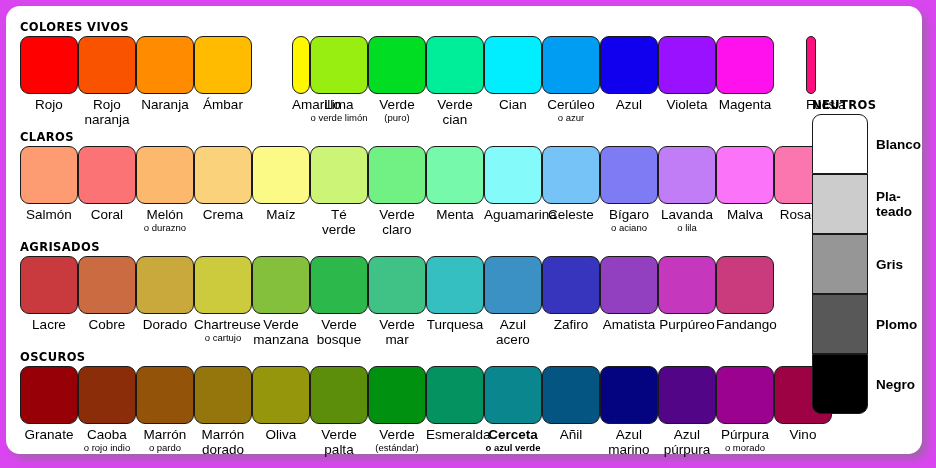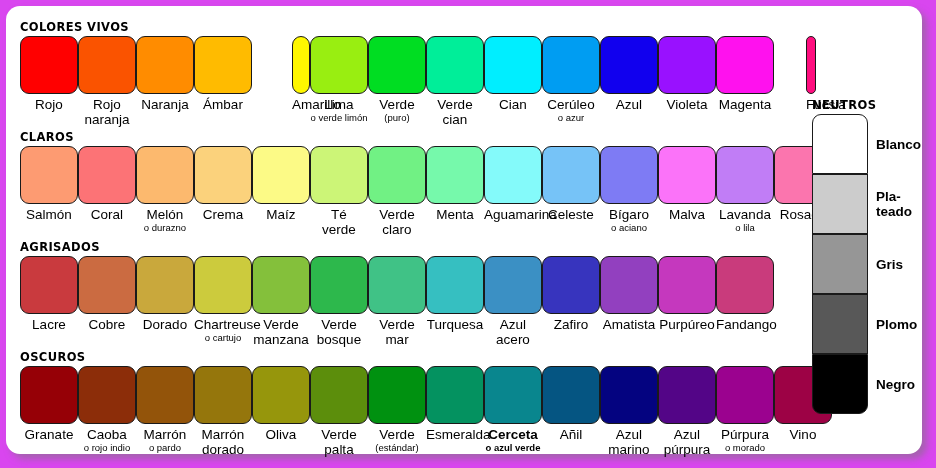--- a/index.html
+++ b/index.html
@@ -303,30 +303,30 @@
           </div>
         </div>
         <div class="cell" style="width: 58px;">
           <div class="swatch" style="background: rgb(126, 123, 244);"></div>
           <div class="cap">
             <span class="n">Bígaro</span>
             <span class="alt">o aciano</span>
           </div>
         </div>
         <div class="cell" style="width: 58px;">
-          <div class="swatch" style="background: rgb(251, 115, 249);"></div>
-          <div class="cap">
-            <span class="n">Malva</span>
-          </div>
-        </div>
-        <div class="cell" style="width: 58px;">
           <div class="swatch" style="background: rgb(193, 125, 246);"></div>
           <div class="cap">
             <span class="n">Lavanda</span>
             <span class="alt">o lila</span>
+          </div>
+        </div>
+        <div class="cell" style="width: 58px;">
+          <div class="swatch" style="background: rgb(251, 115, 249);"></div>
+          <div class="cap">
+            <span class="n">Malva</span>
           </div>
         </div>
         <div class="cell" style="width: 58px;">
           <div class="swatch" style="background: rgb(251, 117, 174);"></div>
           <div class="cap">
             <span class="n">Rosado</span>
           </div>
         </div>
       </div>
 

